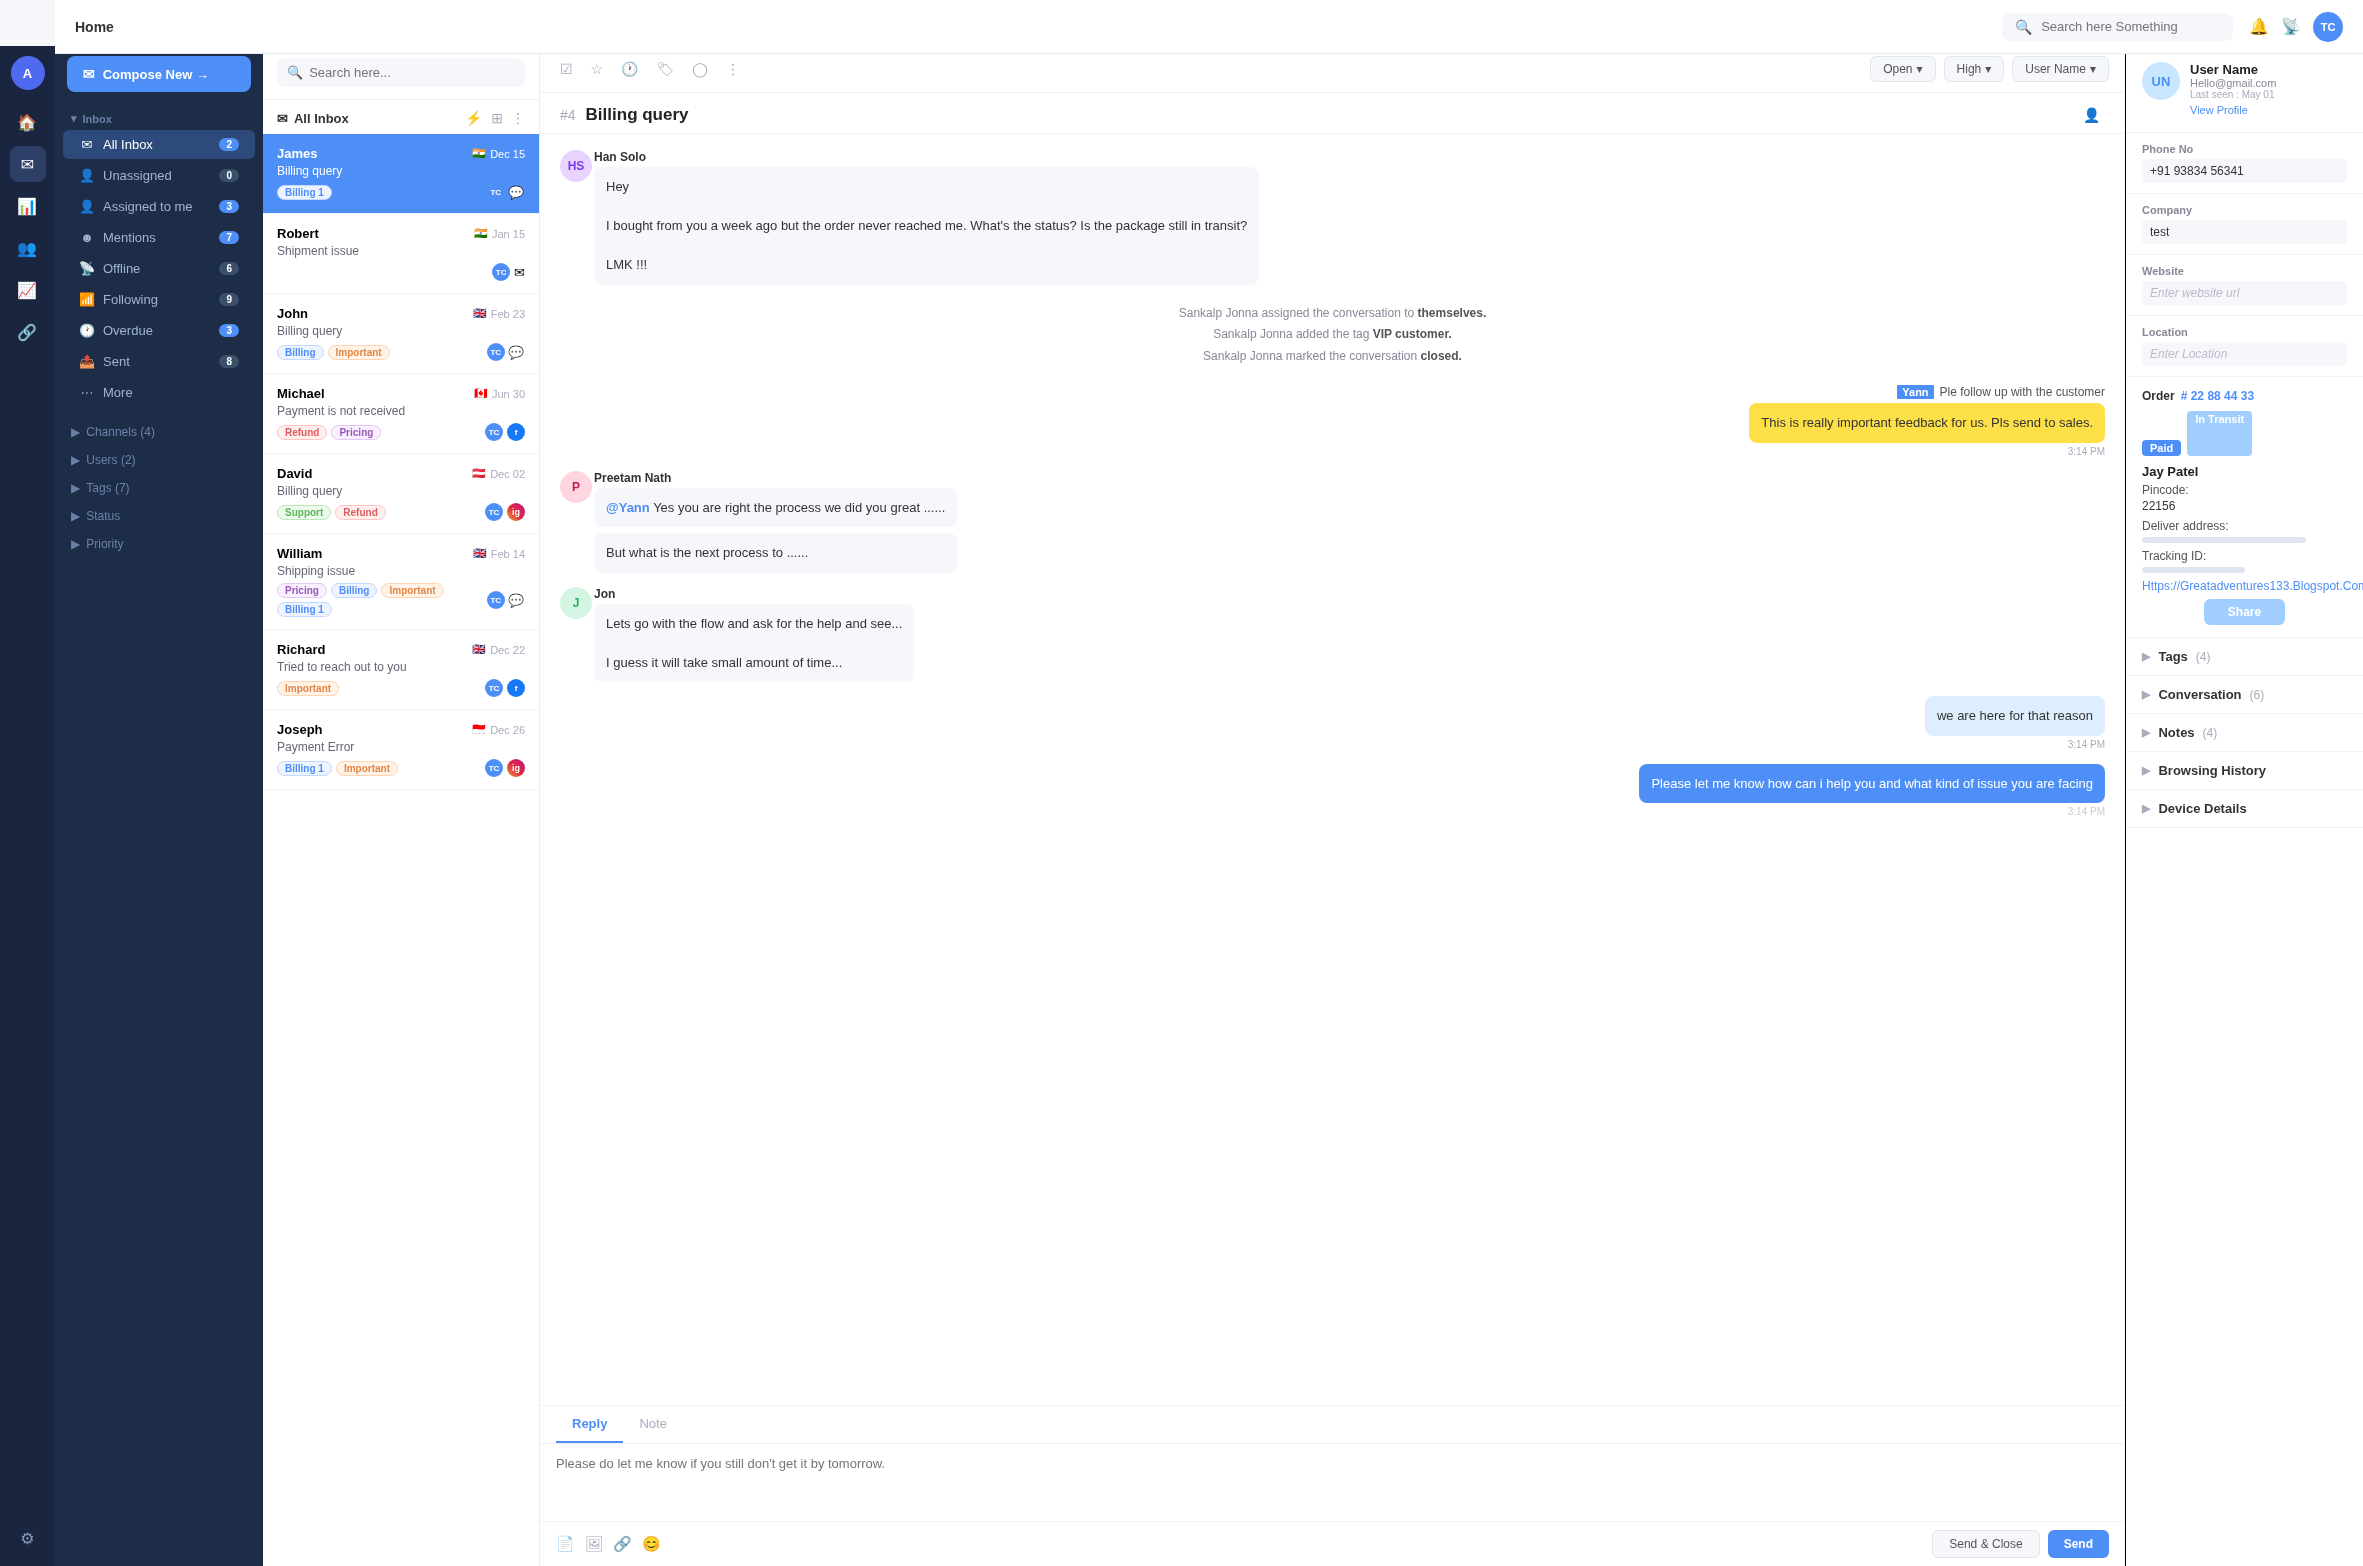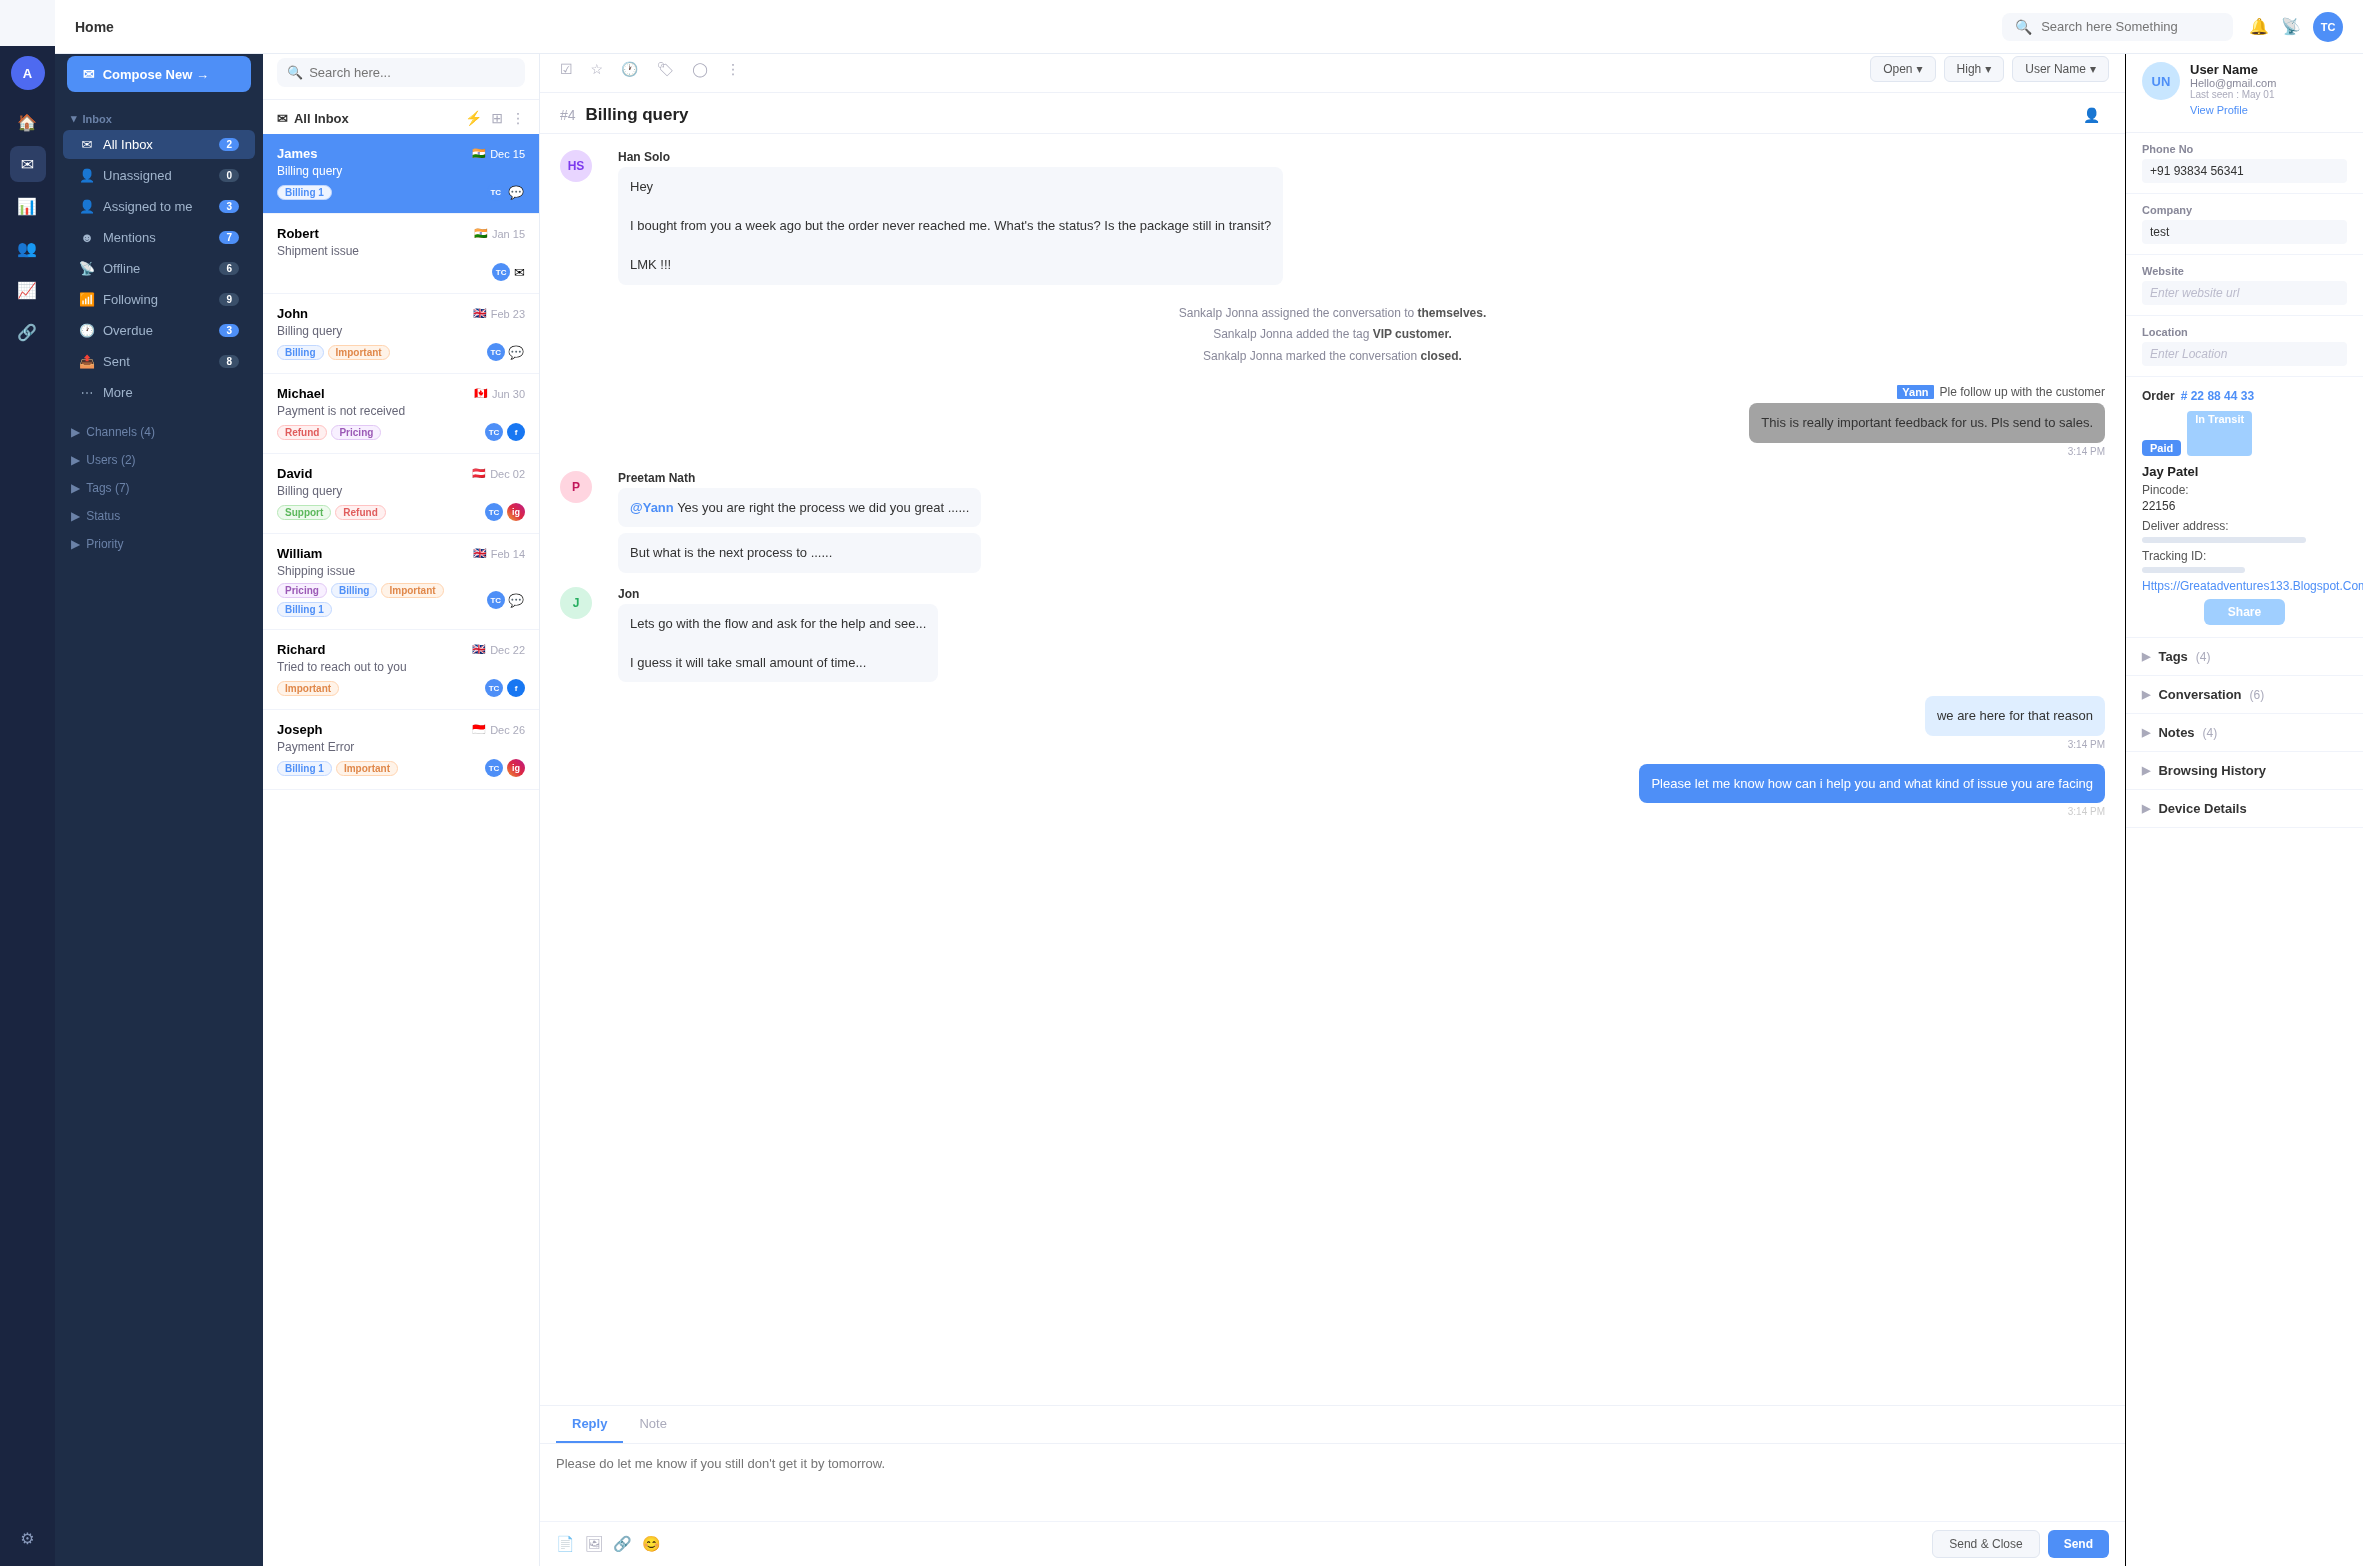--- a/index.html
+++ b/index.html
@@ -67,30 +67,30 @@
     .main-conv-toolbar { padding: 10px 16px; border-bottom: 1px solid #eef1f8; display: flex; align-items: center; gap: 10px; }
     .toolbar-left { display: flex; align-items: center; gap: 10px; }
     .toolbar-spacer { flex: 1; }
     .toolbar-right { display: flex; align-items: center; gap: 8px; }
     .toolbar-btn { background: #f5f7fb; border: 1px solid #e0e6f0; border-radius: 6px; padding: 5px 12px; cursor: pointer; font-size: 12px; color: #555; display: flex; align-items: center; gap: 4px; }
     .toolbar-icon-btn { color: #aab; cursor: pointer; font-size: 14px; padding: 4px; border-radius: 4px; }
     .conv-title-row { padding: 10px 20px 6px; display: flex; align-items: center; justify-content: space-between; border-bottom: 1px solid #eef1f8; }
     .conv-title-text { font-size: 17px; font-weight: 700; color: #222; display: flex; align-items: center; gap: 10px; }
     .conv-num { color: #aab; font-size: 14px; font-weight: 400; }
     .messages-area { flex: 1; overflow-y: auto; padding: 16px 20px; display: flex; flex-direction: column; gap: 14px; }
-    .msg-row { display: flex; gap: 26px; }
+    .msg-row { display: flex; gap: 2px; }
     .msg-row.right { flex-direction: row-reverse; }
     .msg-avatar { width: 32px; height: 32px; border-radius: 50%; display: flex; align-items: center; justify-content: center; font-weight: 700; font-size: 12px; flex-shrink: 0; }
     .msg-avatar.hs { background: #e8d5ff; color: #7c3aed; }
     .msg-avatar.p { background: #ffd5e0; color: #c2185b; }
     .msg-avatar.j { background: #d5f5e3; color: #27ae60; }
     .msg-bubble { max-width: 70%; }
     .msg-sender { font-weight: 600; font-size: 12px; color: #333; margin-bottom: 3px; }
     .msg-text { background: #f5f7fb; border-radius: 8px; padding: 10px 12px; font-size: 13px; color: #333; line-height: 1.5; }
-    .msg-text.yellow { background: #a3a3a3; }
+    .msg-text.yellow { background: #fde047; }
     .msg-text.blue { background: #4e8ff7; color: white; }
     .msg-text.light-blue { background: #dfeeff; color: #333; }
     .msg-time { font-size: 10px; color: #aab; margin-top: 3px; text-align: right; }
     .system-msg { text-align: center; font-size: 12px; color: #889; margin: 4px 0; line-height: 1.8; }
     .system-msg strong { color: #555; }
     .mention { color: #4e8ff7; font-weight: 600; }
 
     
     .reply-area { border-top: 1px solid #eef1f8; padding: 0; }
     .reply-tabs { display: flex; gap: 0; padding: 0 16px; border-bottom: 1px solid #eef1f8; }

